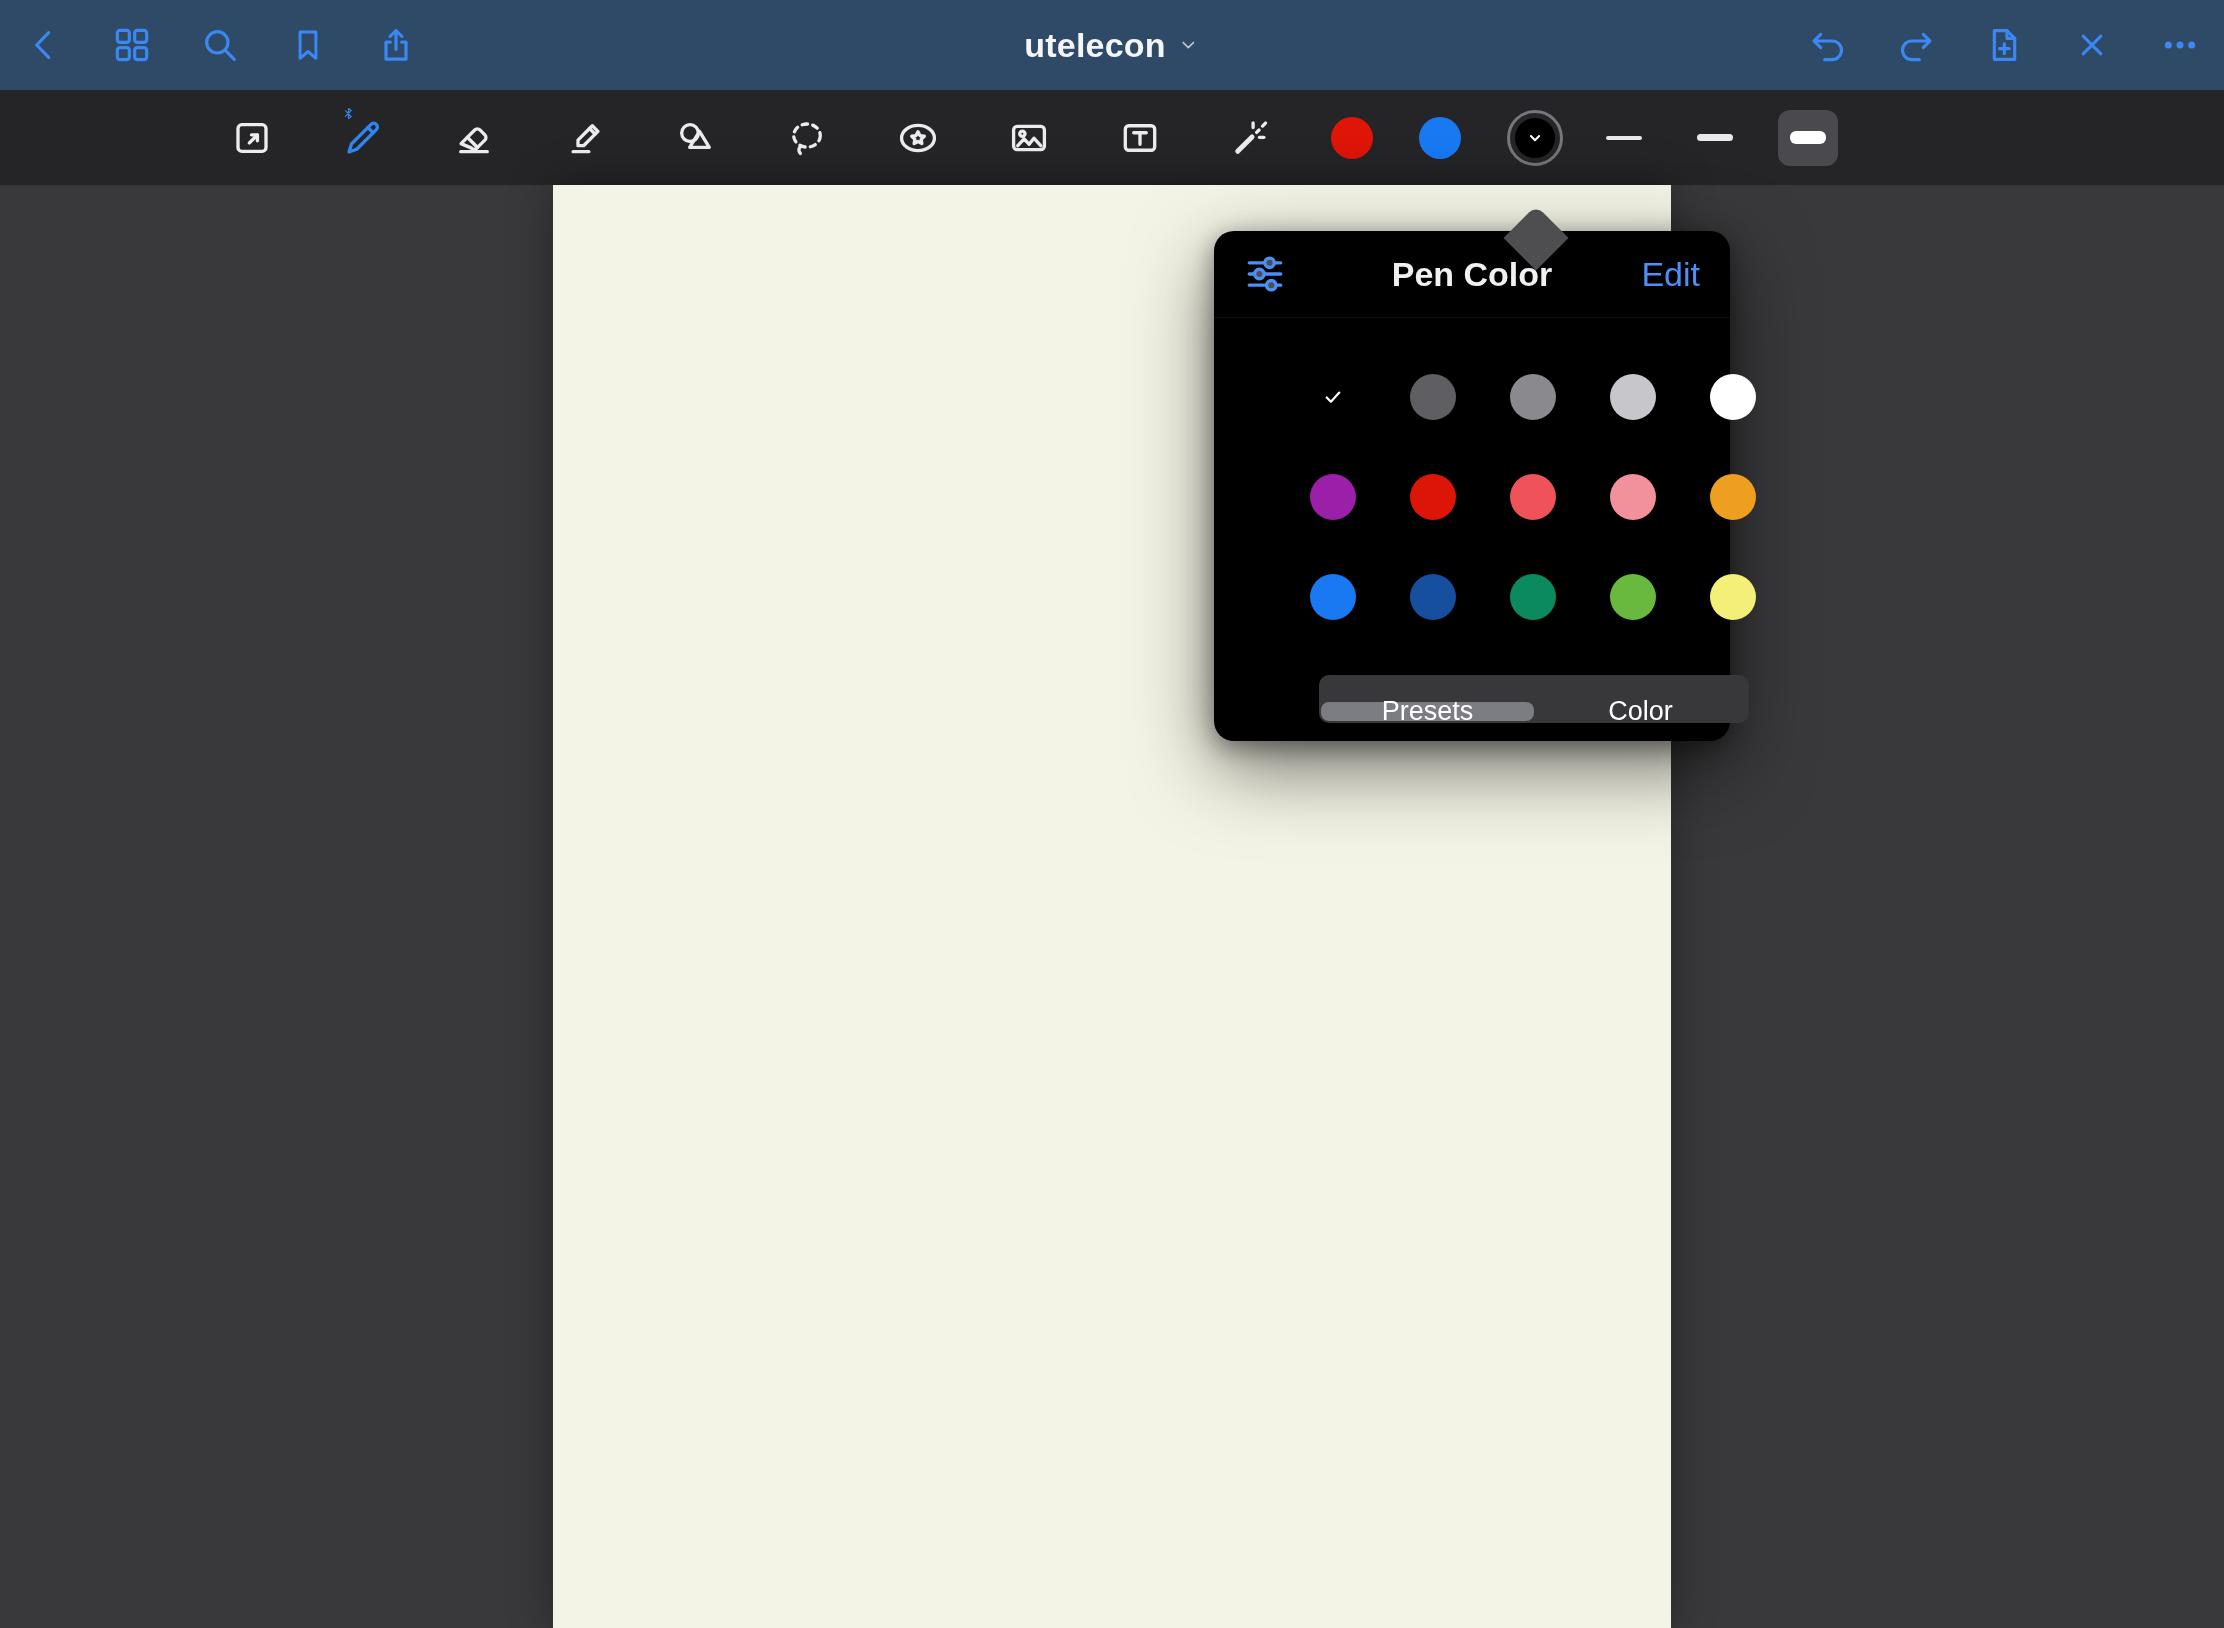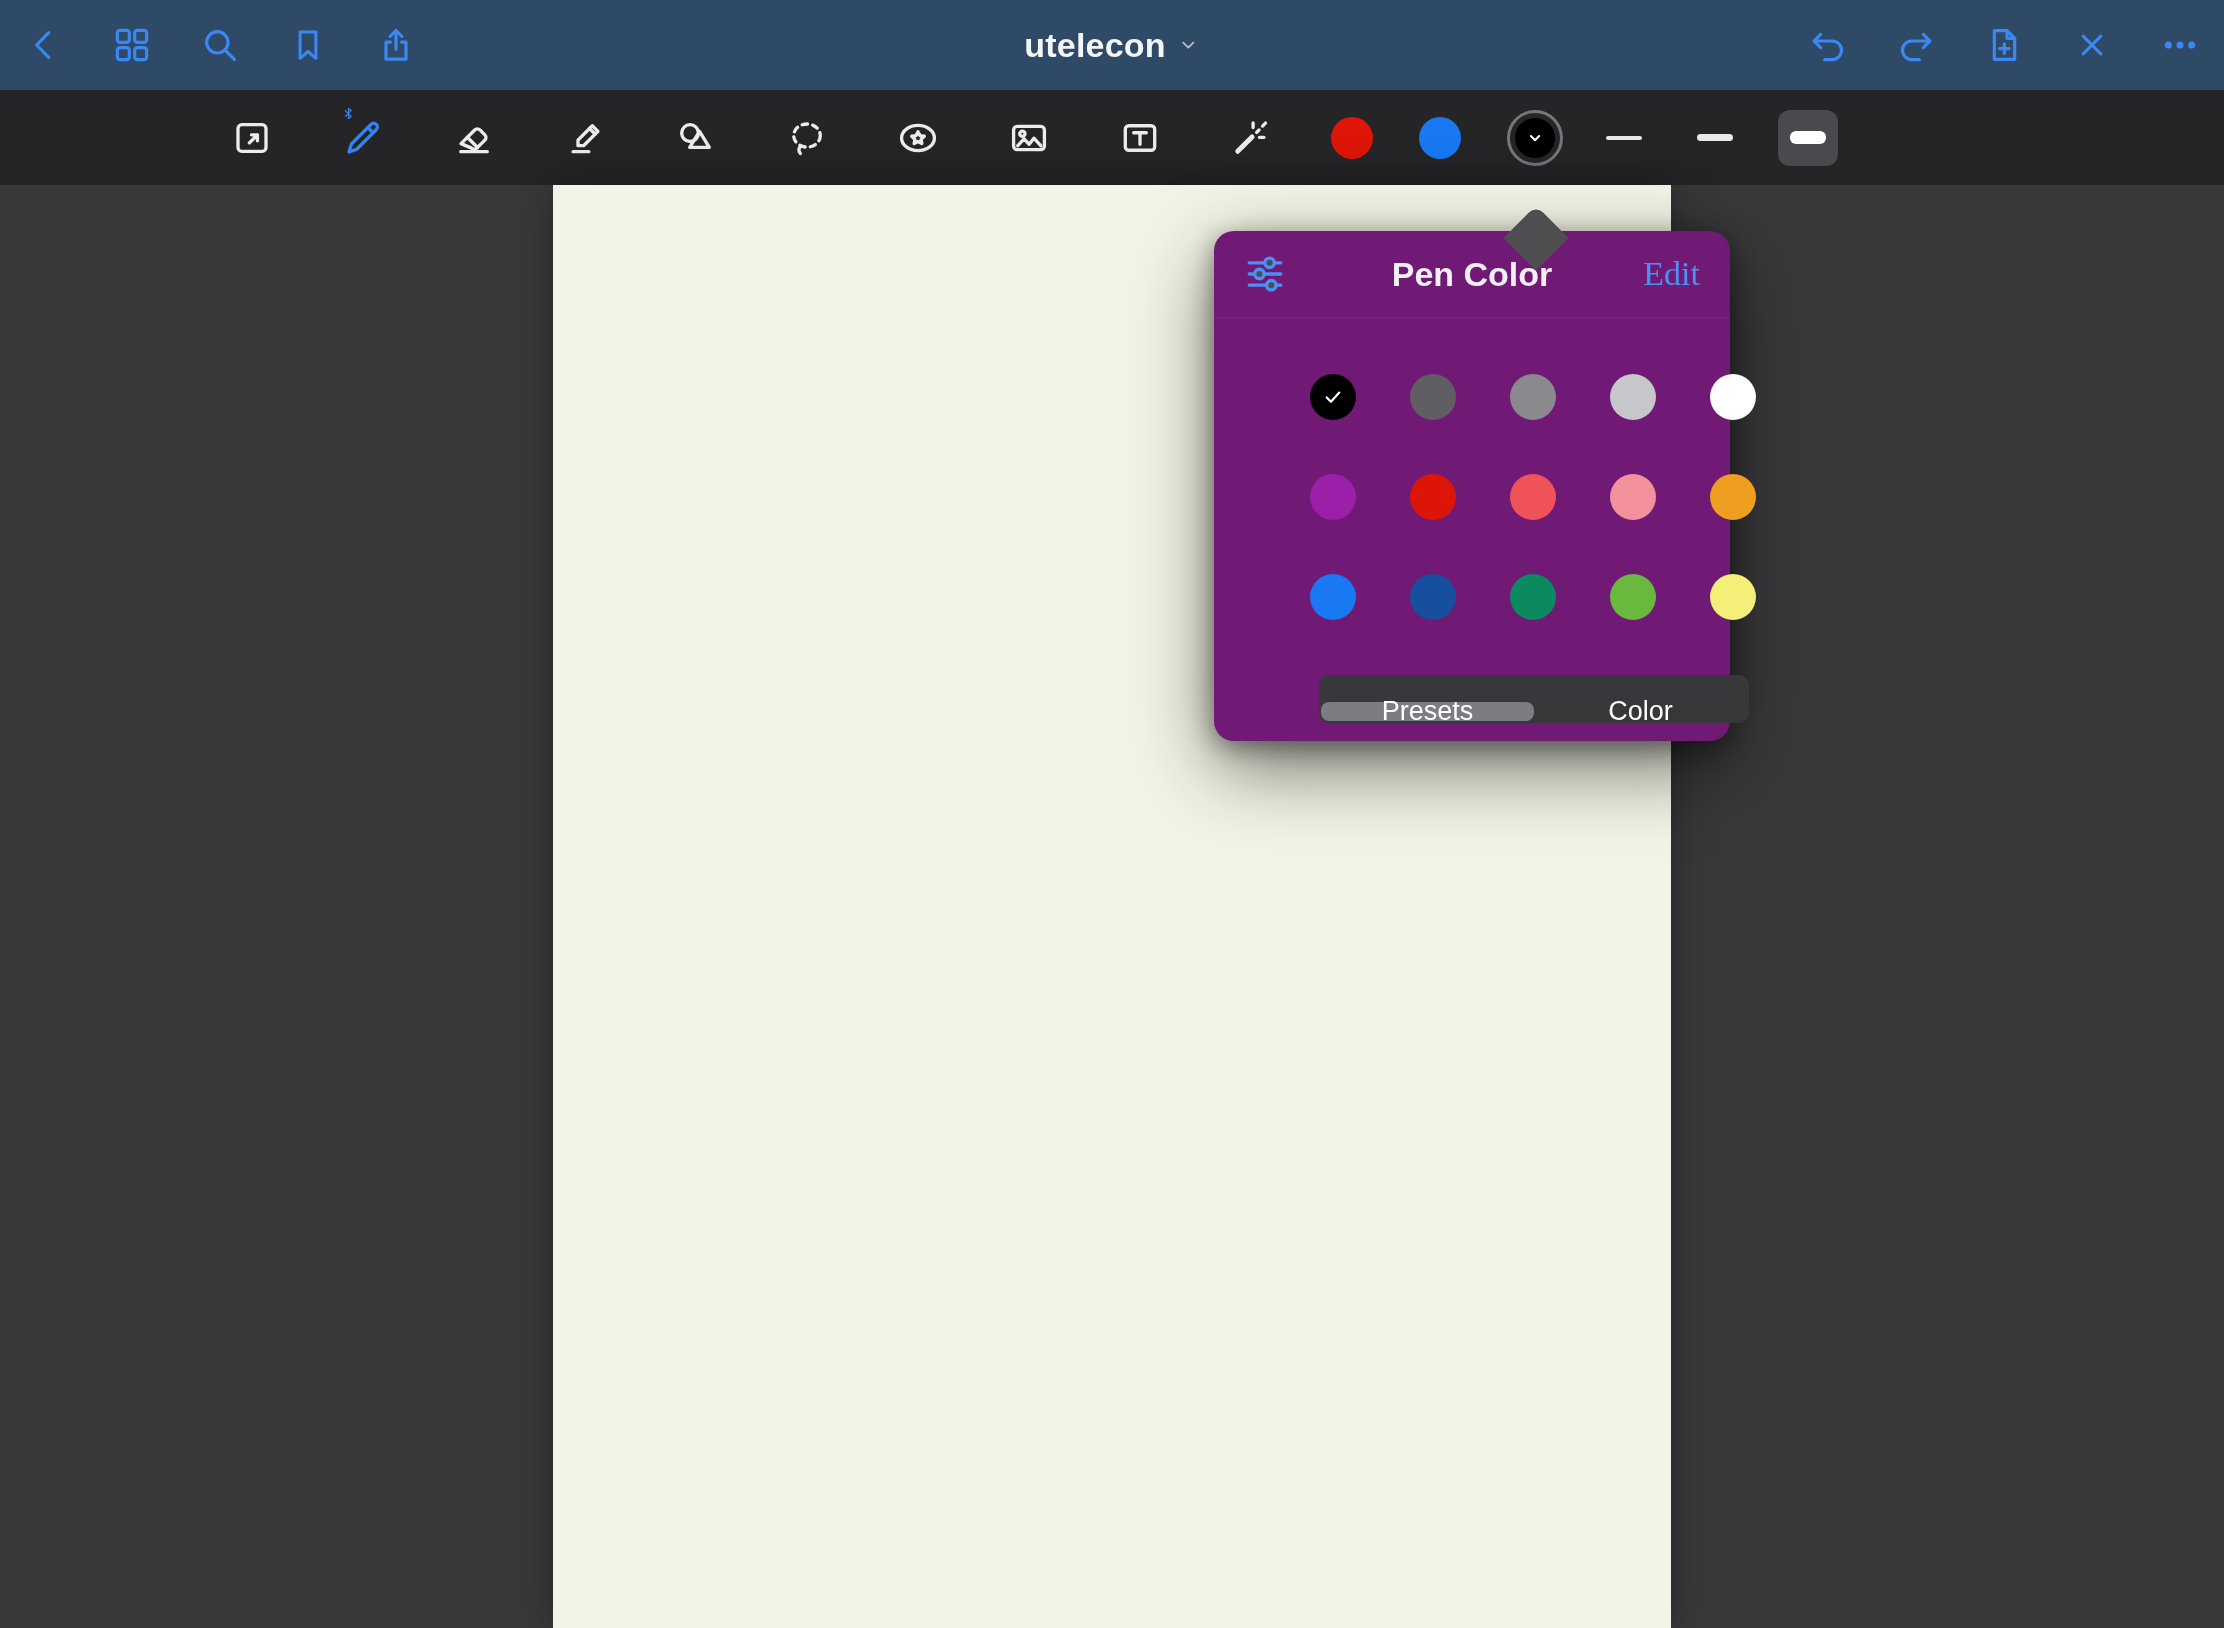--- a/index.html
+++ b/index.html
@@ -42,29 +42,29 @@
   .bar-thick{height:13px;}
   .stroke-btn.selected{background:#4a4a4e;width:60px;}
   .stroke-btn.selected .bar{background:#ffffff;}
 
   
   .canvas{position:absolute;top:185px;left:0;right:0;bottom:0;background:#39393b;}
   .paper{position:absolute;left:553px;top:0;width:1118px;height:1443px;background:#f4f4e6;
          box-shadow:0 0 40px rgba(0,0,0,.35);}
 
   
-  .popover{position:absolute;left:1214px;top:231px;width:516px;height:510px;background:#701a75;
+  .popover{position:absolute;left:1214px;top:231px;width:516px;height:510px;background:#000000;
            border-radius:20px;box-shadow:0 26px 80px rgba(0,0,0,.55),0 6px 24px rgba(0,0,0,.4);}
   .tail{position:absolute;top:-16px;left:299px;width:46px;height:46px;background:#4e4e50;
         transform:rotate(45deg);border-top-left-radius:10px;}
   .pop-header{position:relative;height:86px;display:flex;align-items:center;padding:0 30px;
               border-bottom:1px solid rgba(255,255,255,.05);}
   .pop-title{position:absolute;left:0;right:0;text-align:center;font-size:34px;font-weight:600;color:#f1f1f3;}
   .edit-btn{margin-left:auto;background:none;border:none;padding:0;font-size:34px;color:#4a90f6;
-            cursor:pointer;position:relative;z-index:1;font-family:Liberation Serif, serif;}
+            cursor:pointer;position:relative;z-index:1;font-family:Liberation Sans, sans-serif;}
   .sliders-btn{background:none;border:none;padding:0;color:#4a90f6;cursor:pointer;position:relative;z-index:1;}
   .swatch-grid{position:absolute;left:96px;top:143px;display:grid;
                grid-template-columns:repeat(5,46px);grid-auto-rows:46px;column-gap:54px;row-gap:54px;}
   .swatch{width:46px;height:46px;border-radius:50%;border:none;padding:0;cursor:pointer;
           display:flex;align-items:center;justify-content:center;color:#fff;}
   .segmented{position:absolute;left:105px;top:444px;width:430px;height:48px;background:#38383a;
              border-radius:10px;display:flex;padding:2px;box-sizing:border-box;}
   .seg{flex:1;display:flex;align-items:center;justify-content:center;font-size:27px;font-weight:500;
        color:#ffffff;border-radius:8px;background:none;border:none;cursor:pointer;
        font-family:"Liberation Sans",sans-serif;margin-top:25px;}

